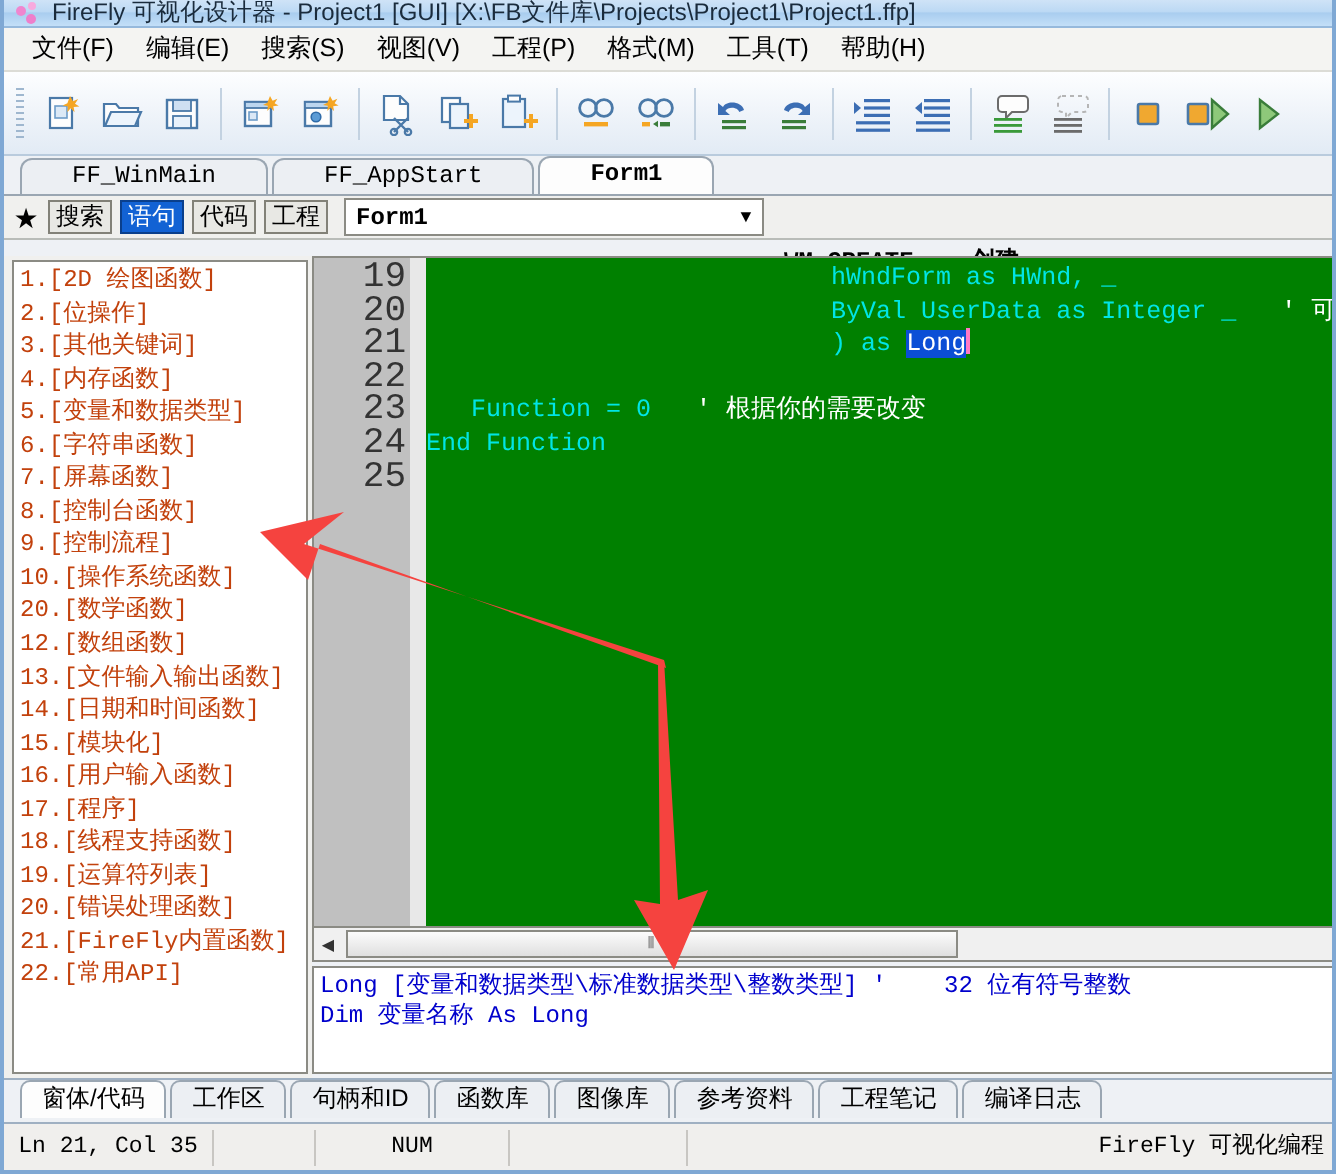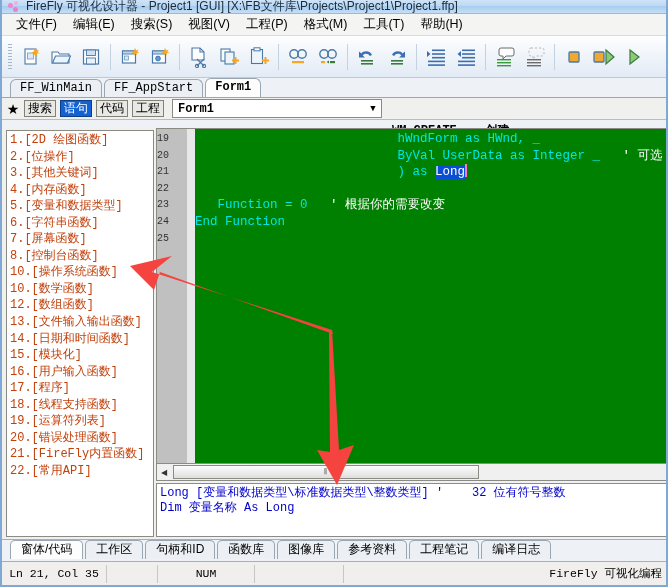--- a/index.html
+++ b/index.html
@@ -87,21 +87,21 @@
 
   
   .doctabs {
     height: 20px; background: #eef1f5;
     display: flex; align-items: flex-end;
     padding-left: 8px; box-sizing: border-box;
     border-bottom: 1px solid #9aa6b2;
   }
   .dtab {
     height: 17px; line-height: 16px;
-    padding: 0 9px;
+    padding: 0 25px;
     font-family: "Liberation Mono", monospace;
     font-size: 12px; color: #000;
     background: #eceff3;
     border: 1px solid #9aa6b2; border-bottom: none;
     border-radius: 6px 6px 0 0;
     margin-right: 2px;
     white-space: nowrap;
   }
   .dtab.active {
     background: #fdfdfd; font-weight: bold;
@@ -185,25 +185,25 @@
   }
   .editorwrap {
     flex: 1 1 auto;
     border: 1px solid #8b8b84;
     display: flex; flex-direction: column;
     overflow: hidden;
     background: #008000;
   }
   .editorrow { flex: 1 1 auto; display: flex; overflow: hidden; position: relative; }
   .gutter {
-    width: 30px; flex: 0 0 auto;
+    width: 48px; flex: 0 0 auto;
     background: #c0c0c0;
     font-family: "Liberation Mono", monospace;
-    font-size: 10px; color: #333;
-    text-align: left;
+    font-size: 18px; color: #333;
+    text-align: right;
     padding: 2px 2px 0 0;
     box-sizing: border-box;
   }
   .gutterpad {
     width: 8px; flex: 0 0 auto; background: #e8e8e8;
   }
   .gutter div { line-height: 16.6px; }
   .codearea {
     flex: 1 1 auto;
     background: #008000;
@@ -531,22 +531,23 @@
     <div class="leftpane">
       <div class="listbox">
         <div class="litem">1.[2D 绘图函数]</div>
         <div class="litem">2.[位操作]</div>
         <div class="litem">3.[其他关键词]</div>
         <div class="litem">4.[内存函数]</div>
         <div class="litem">5.[变量和数据类型]</div>
         <div class="litem">6.[字符串函数]</div>
         <div class="litem">7.[屏幕函数]</div>
         <div class="litem">8.[控制台函数]</div>
+        <div class="litem">9.[控制流程]</div>
         <div class="litem">10.[操作系统函数]</div>
-        <div class="litem">10.[数学函数]</div>
+        <div class="litem">20.[数学函数]</div>
         <div class="litem">12.[数组函数]</div>
         <div class="litem">13.[文件输入输出函数]</div>
         <div class="litem">14.[日期和时间函数]</div>
         <div class="litem">15.[模块化]</div>
         <div class="litem">16.[用户输入函数]</div>
         <div class="litem">17.[程序]</div>
         <div class="litem">18.[线程支持函数]</div>
         <div class="litem">19.[运算符列表]</div>
         <div class="litem">20.[错误处理函数]</div>
         <div class="litem">21.[FireFly内置函数]</div>

